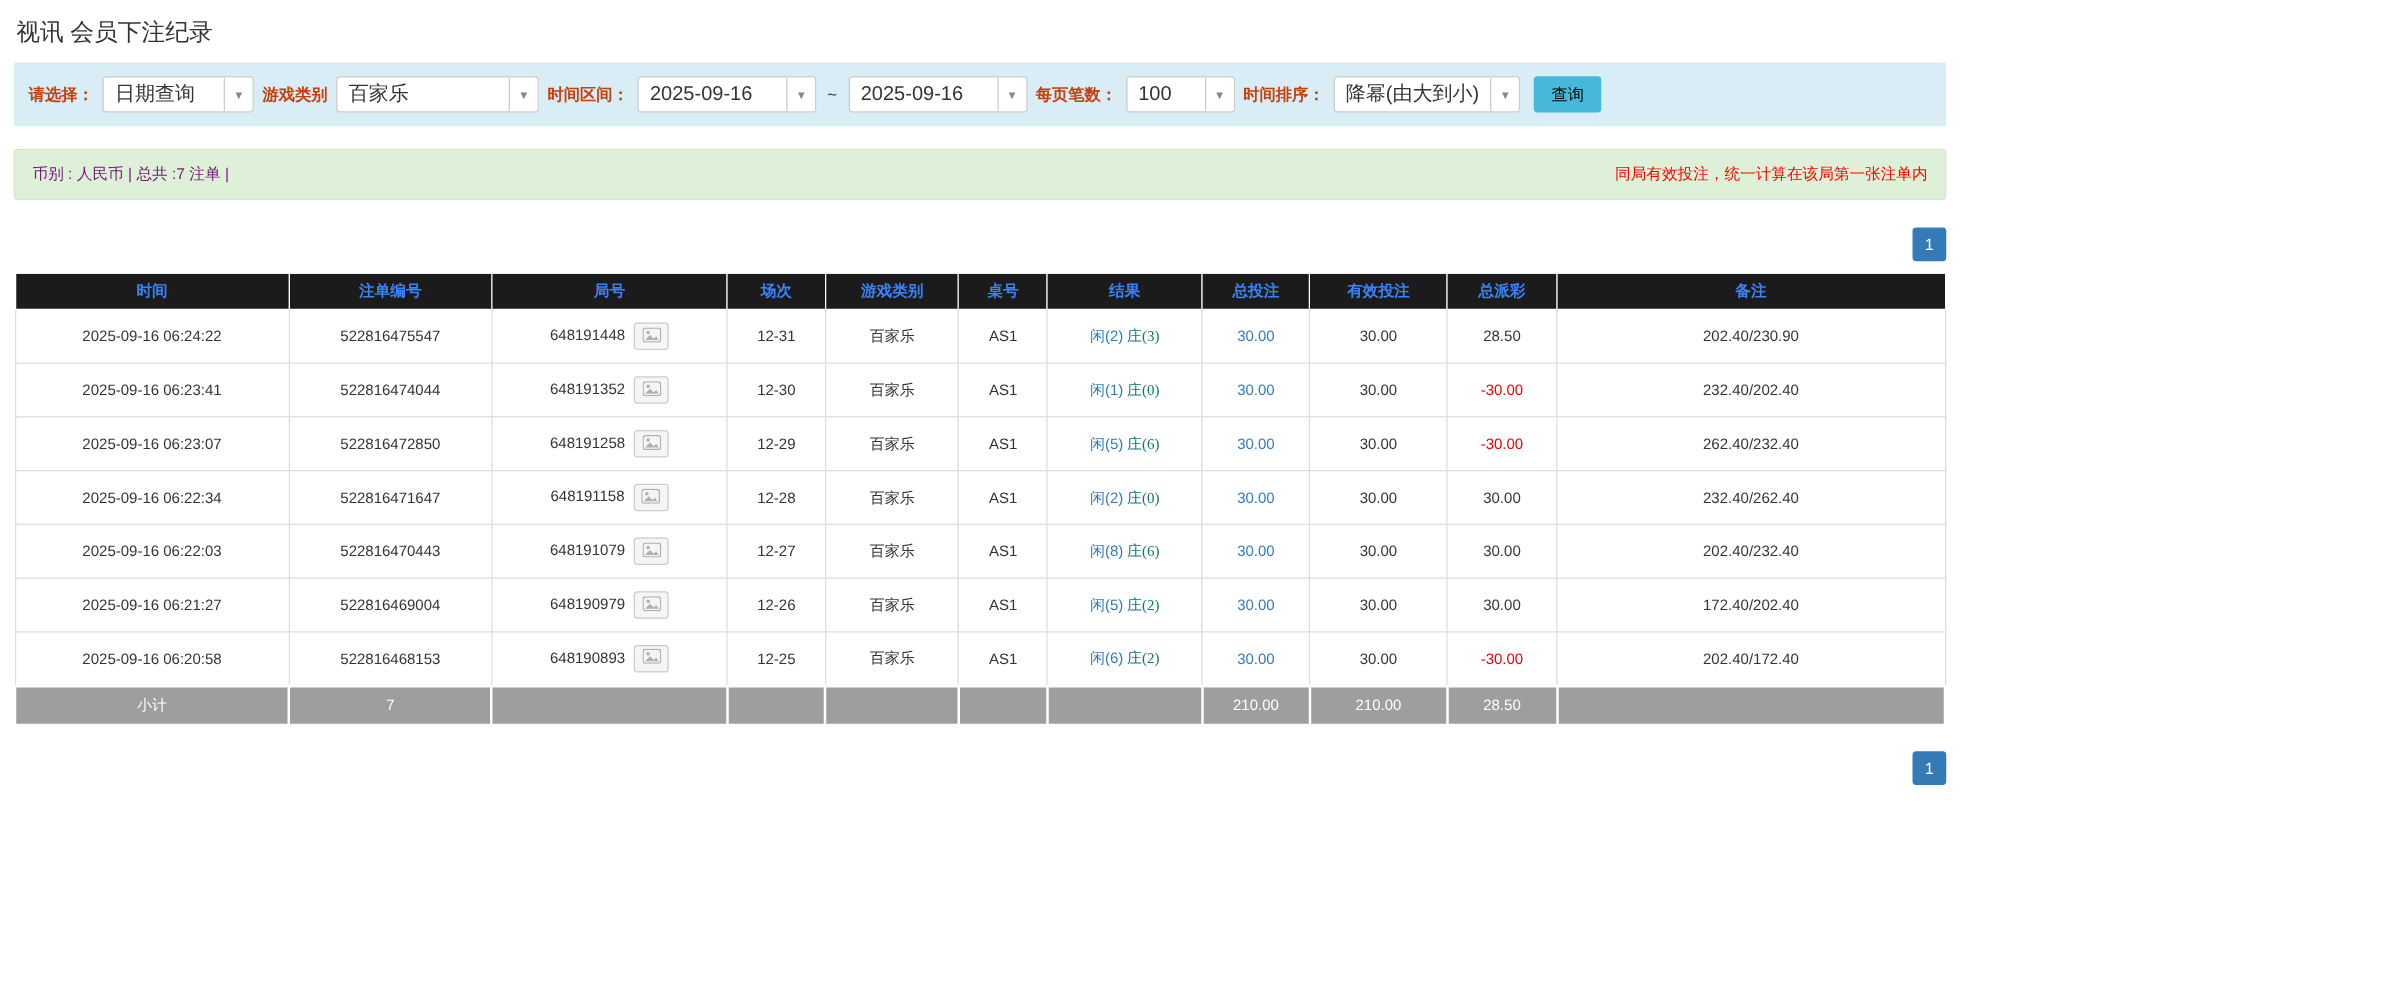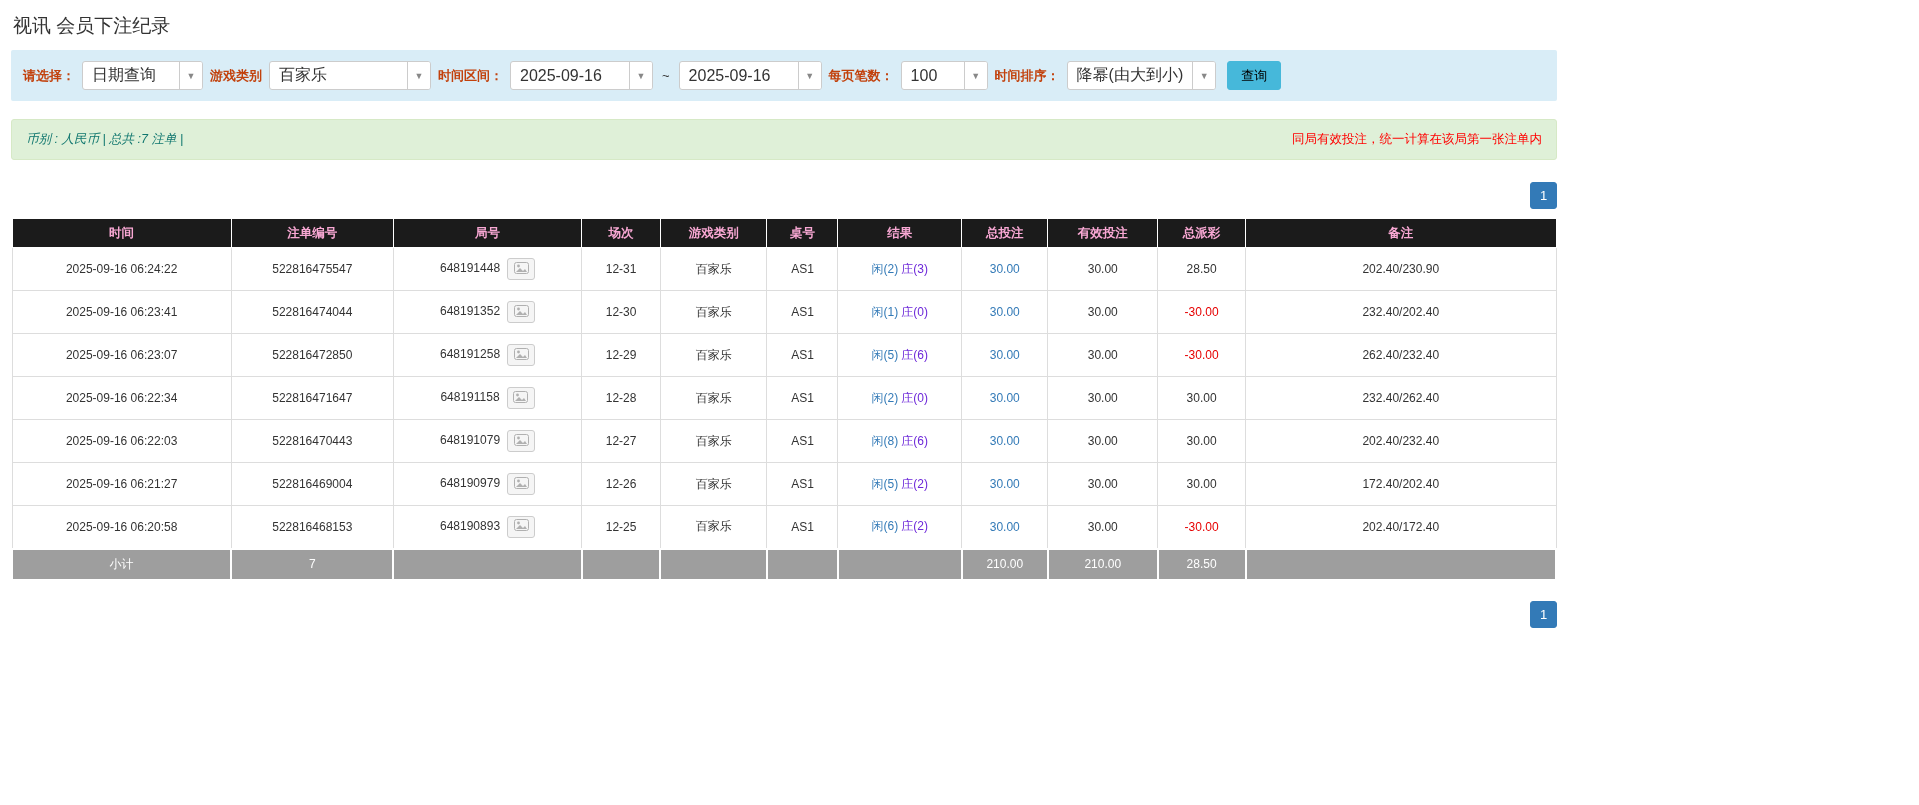--- a/index.html
+++ b/index.html
@@ -17,36 +17,36 @@
   .w-datetype .combo-value { min-width:96px; }
   .w-game .combo-value { min-width:137px; }
   .w-date .combo-value { min-width:118px; }
   .w-per .combo-value { min-width:62px; }
   .w-sort .combo-value { min-width:118px;text-align:center; }
   .tilde { color:#333; padding:0 2px; }
   .search-btn { background:#46b8da; border:1px solid #46b8da; color:#000000; height:29px; padding:0 13px; font-size:13px; border-radius:3px; cursor:pointer; margin-left:4px; font-family:inherit; }
 
   
   .summary-bar { margin-top:18px; background:#dff0d8; border:1px solid #d6e9c6; border-radius:3px; padding:11px 14px; display:flex; justify-content:space-between; align-items:center; font-size:12.5px; }
-  .summary-left { color:#0f766e;font-style:italic; }
+  .summary-left { color:#701a75; }
   .summary-right { color:#ff0000; }
 
   
   .pager { display:flex; justify-content:flex-end; margin:22px 0 9px; }
   .pager.bottom { margin:20px 0 14px; }
   .page-btn { min-width:27px; height:27px; background:#337ab7; border:1px solid #337ab7; color:#fff; font-size:13px; border-radius:3px; display:flex; align-items:center; justify-content:center; cursor:pointer; }
 
   
   table.data-table { width:100%; border-collapse:collapse; font-size:12px; text-align:center; table-layout:fixed; }
-  table.data-table th { background:#1b1b1b; color:#f9a8d4; font-weight:bold; height:29px; border:1px solid #fff; font-size:12.5px; }
+  table.data-table th { background:#1b1b1b; color:#3b82f6; font-weight:bold; height:29px; border:1px solid #fff; font-size:12.5px; }
   table.data-table td { border:1px solid #ddd; height:43px; color:#333; }
   tr.foot td { background:#9e9e9e; color:#fff; border:2px solid #fff; height:31px; font-size:12px; }
 
   .player { color:#337ab7;text-align:center; }
-  .banker { color:#6d28d9; margin-left:3px; }
+  .banker { color:#0f766e; margin-left:3px;font-family:Liberation Serif, serif; }
   .bet-link { color:#337ab7; text-decoration:none; cursor:pointer; }
   .neg { color:#e60000; }
 
   .replay-btn { border:1px solid #ccc; background:#f5f5f5; border-radius:3px; width:28px; height:22px; padding:0; display:inline-flex; align-items:center; justify-content:center; cursor:pointer; vertical-align:middle; margin-left:7px; }
 </style>
 </head>
 <body>
 
 <div class="content">
 

